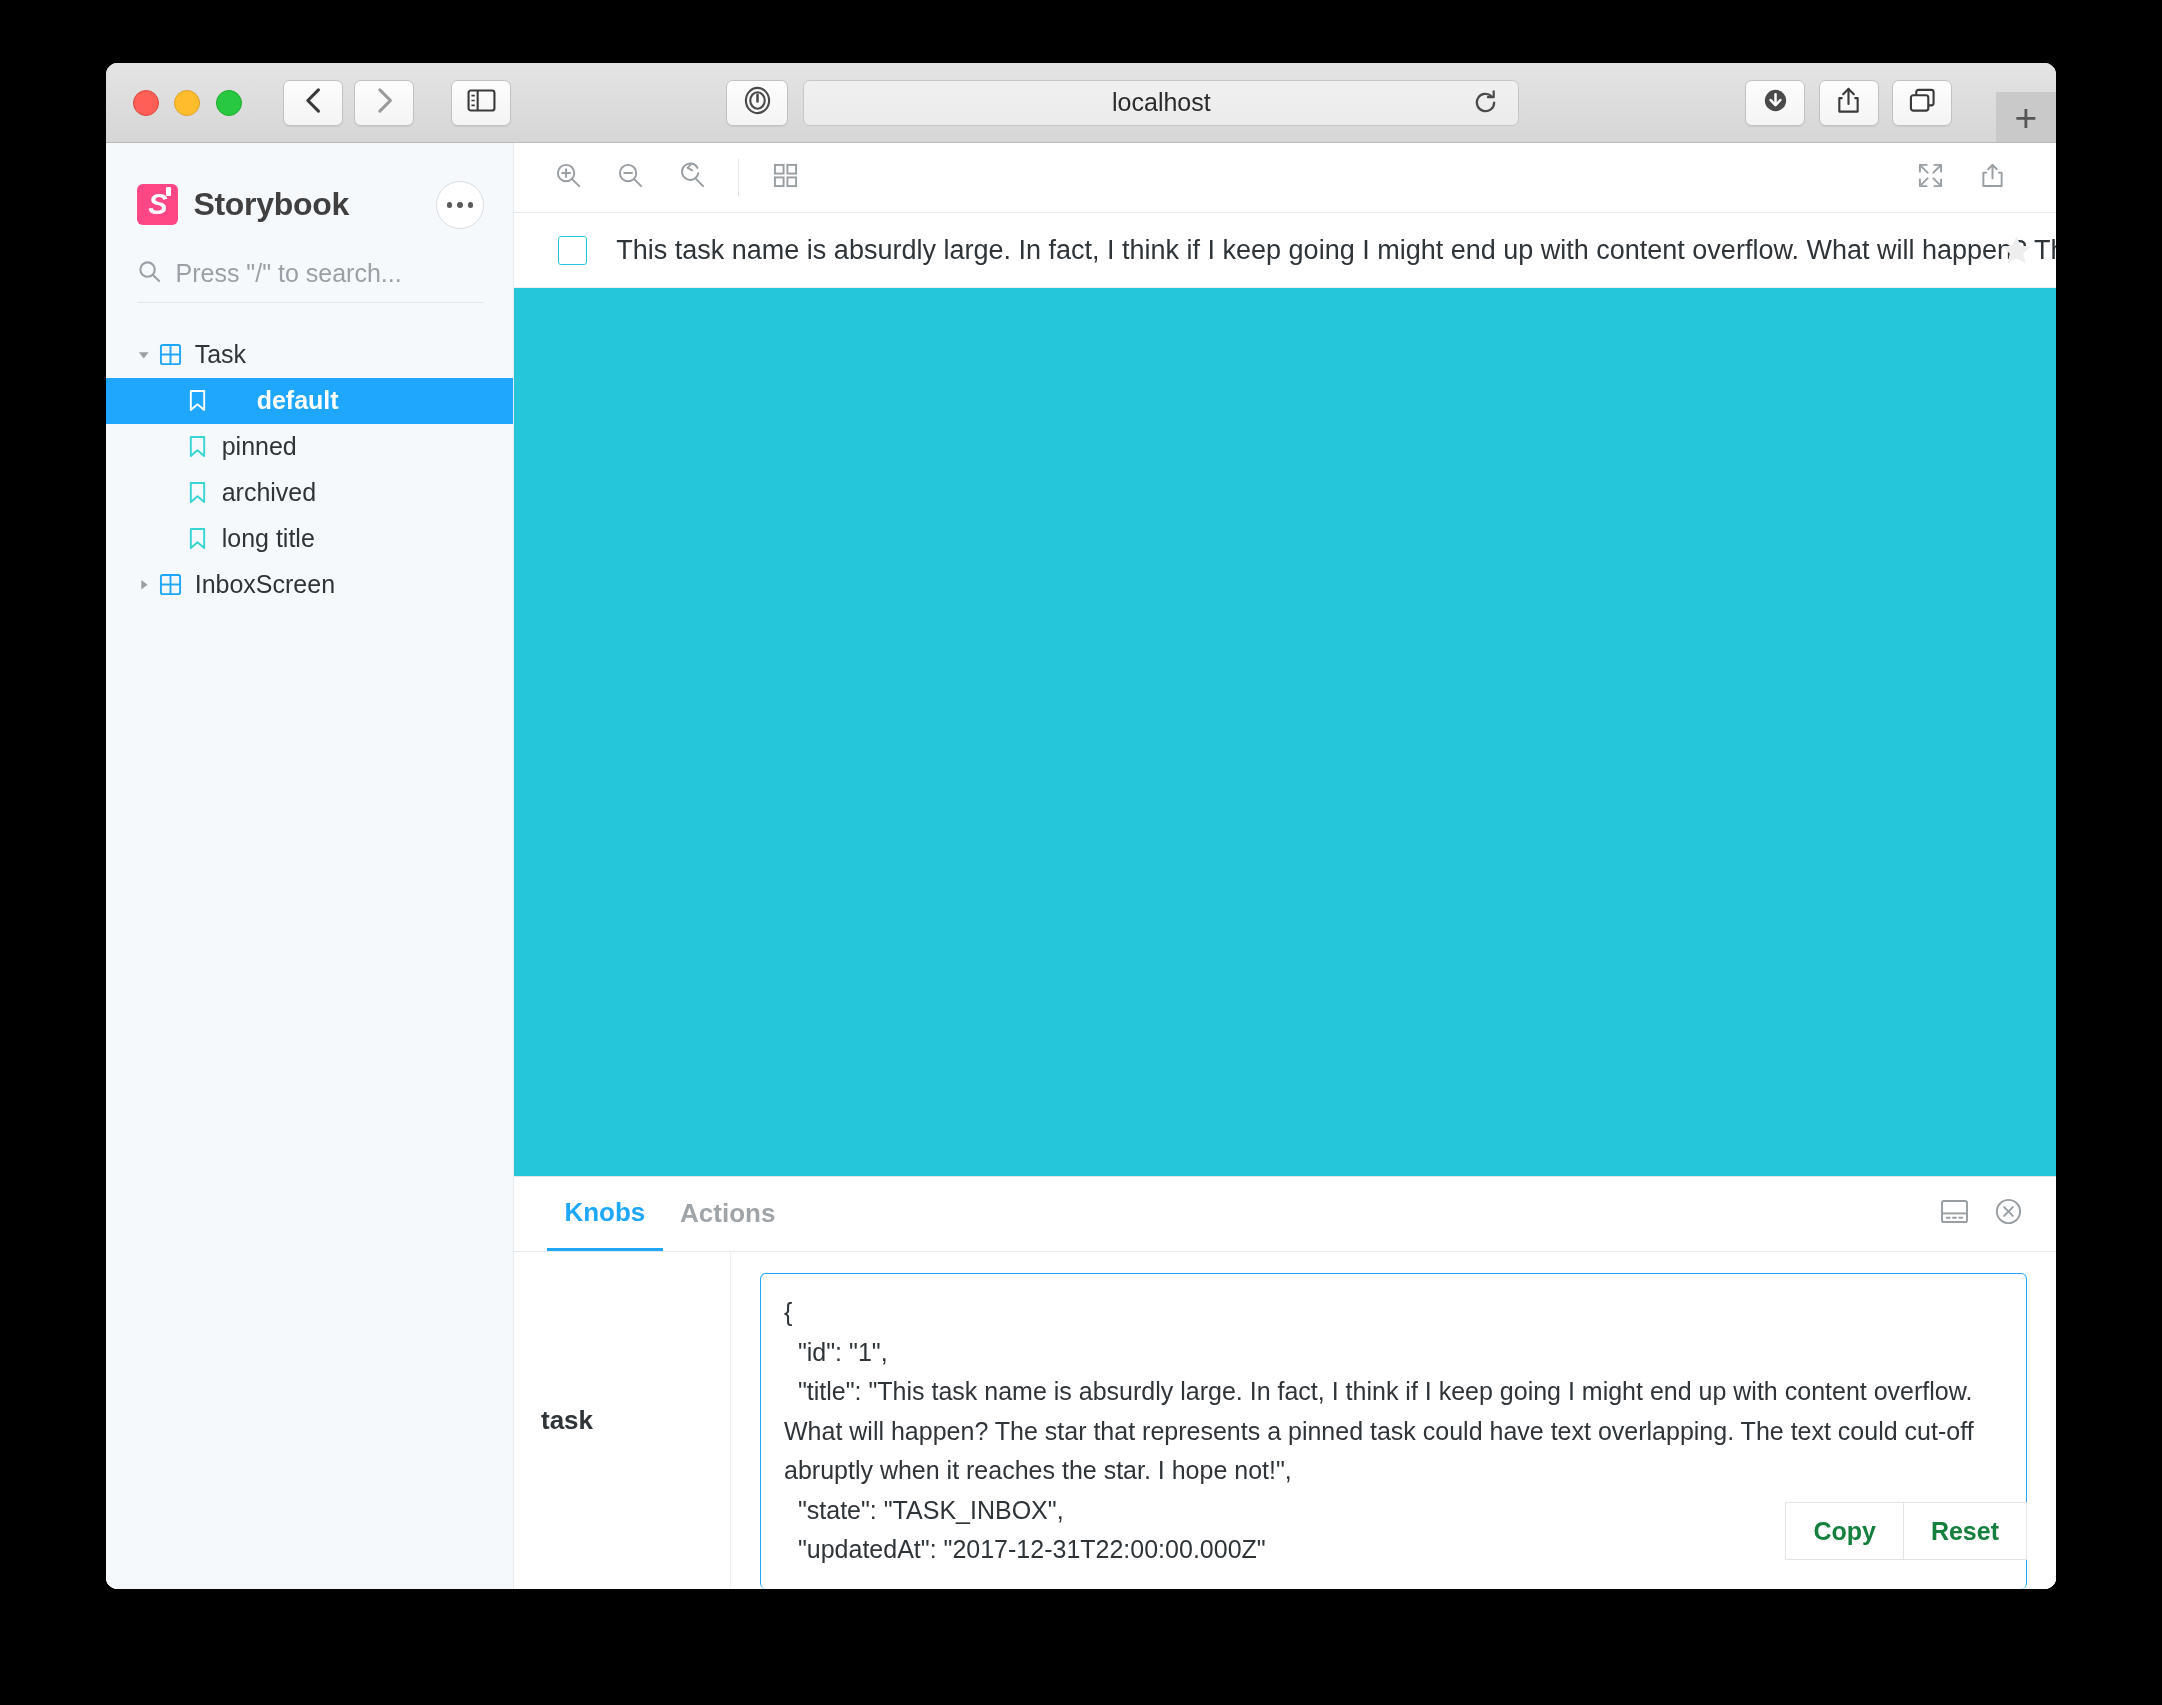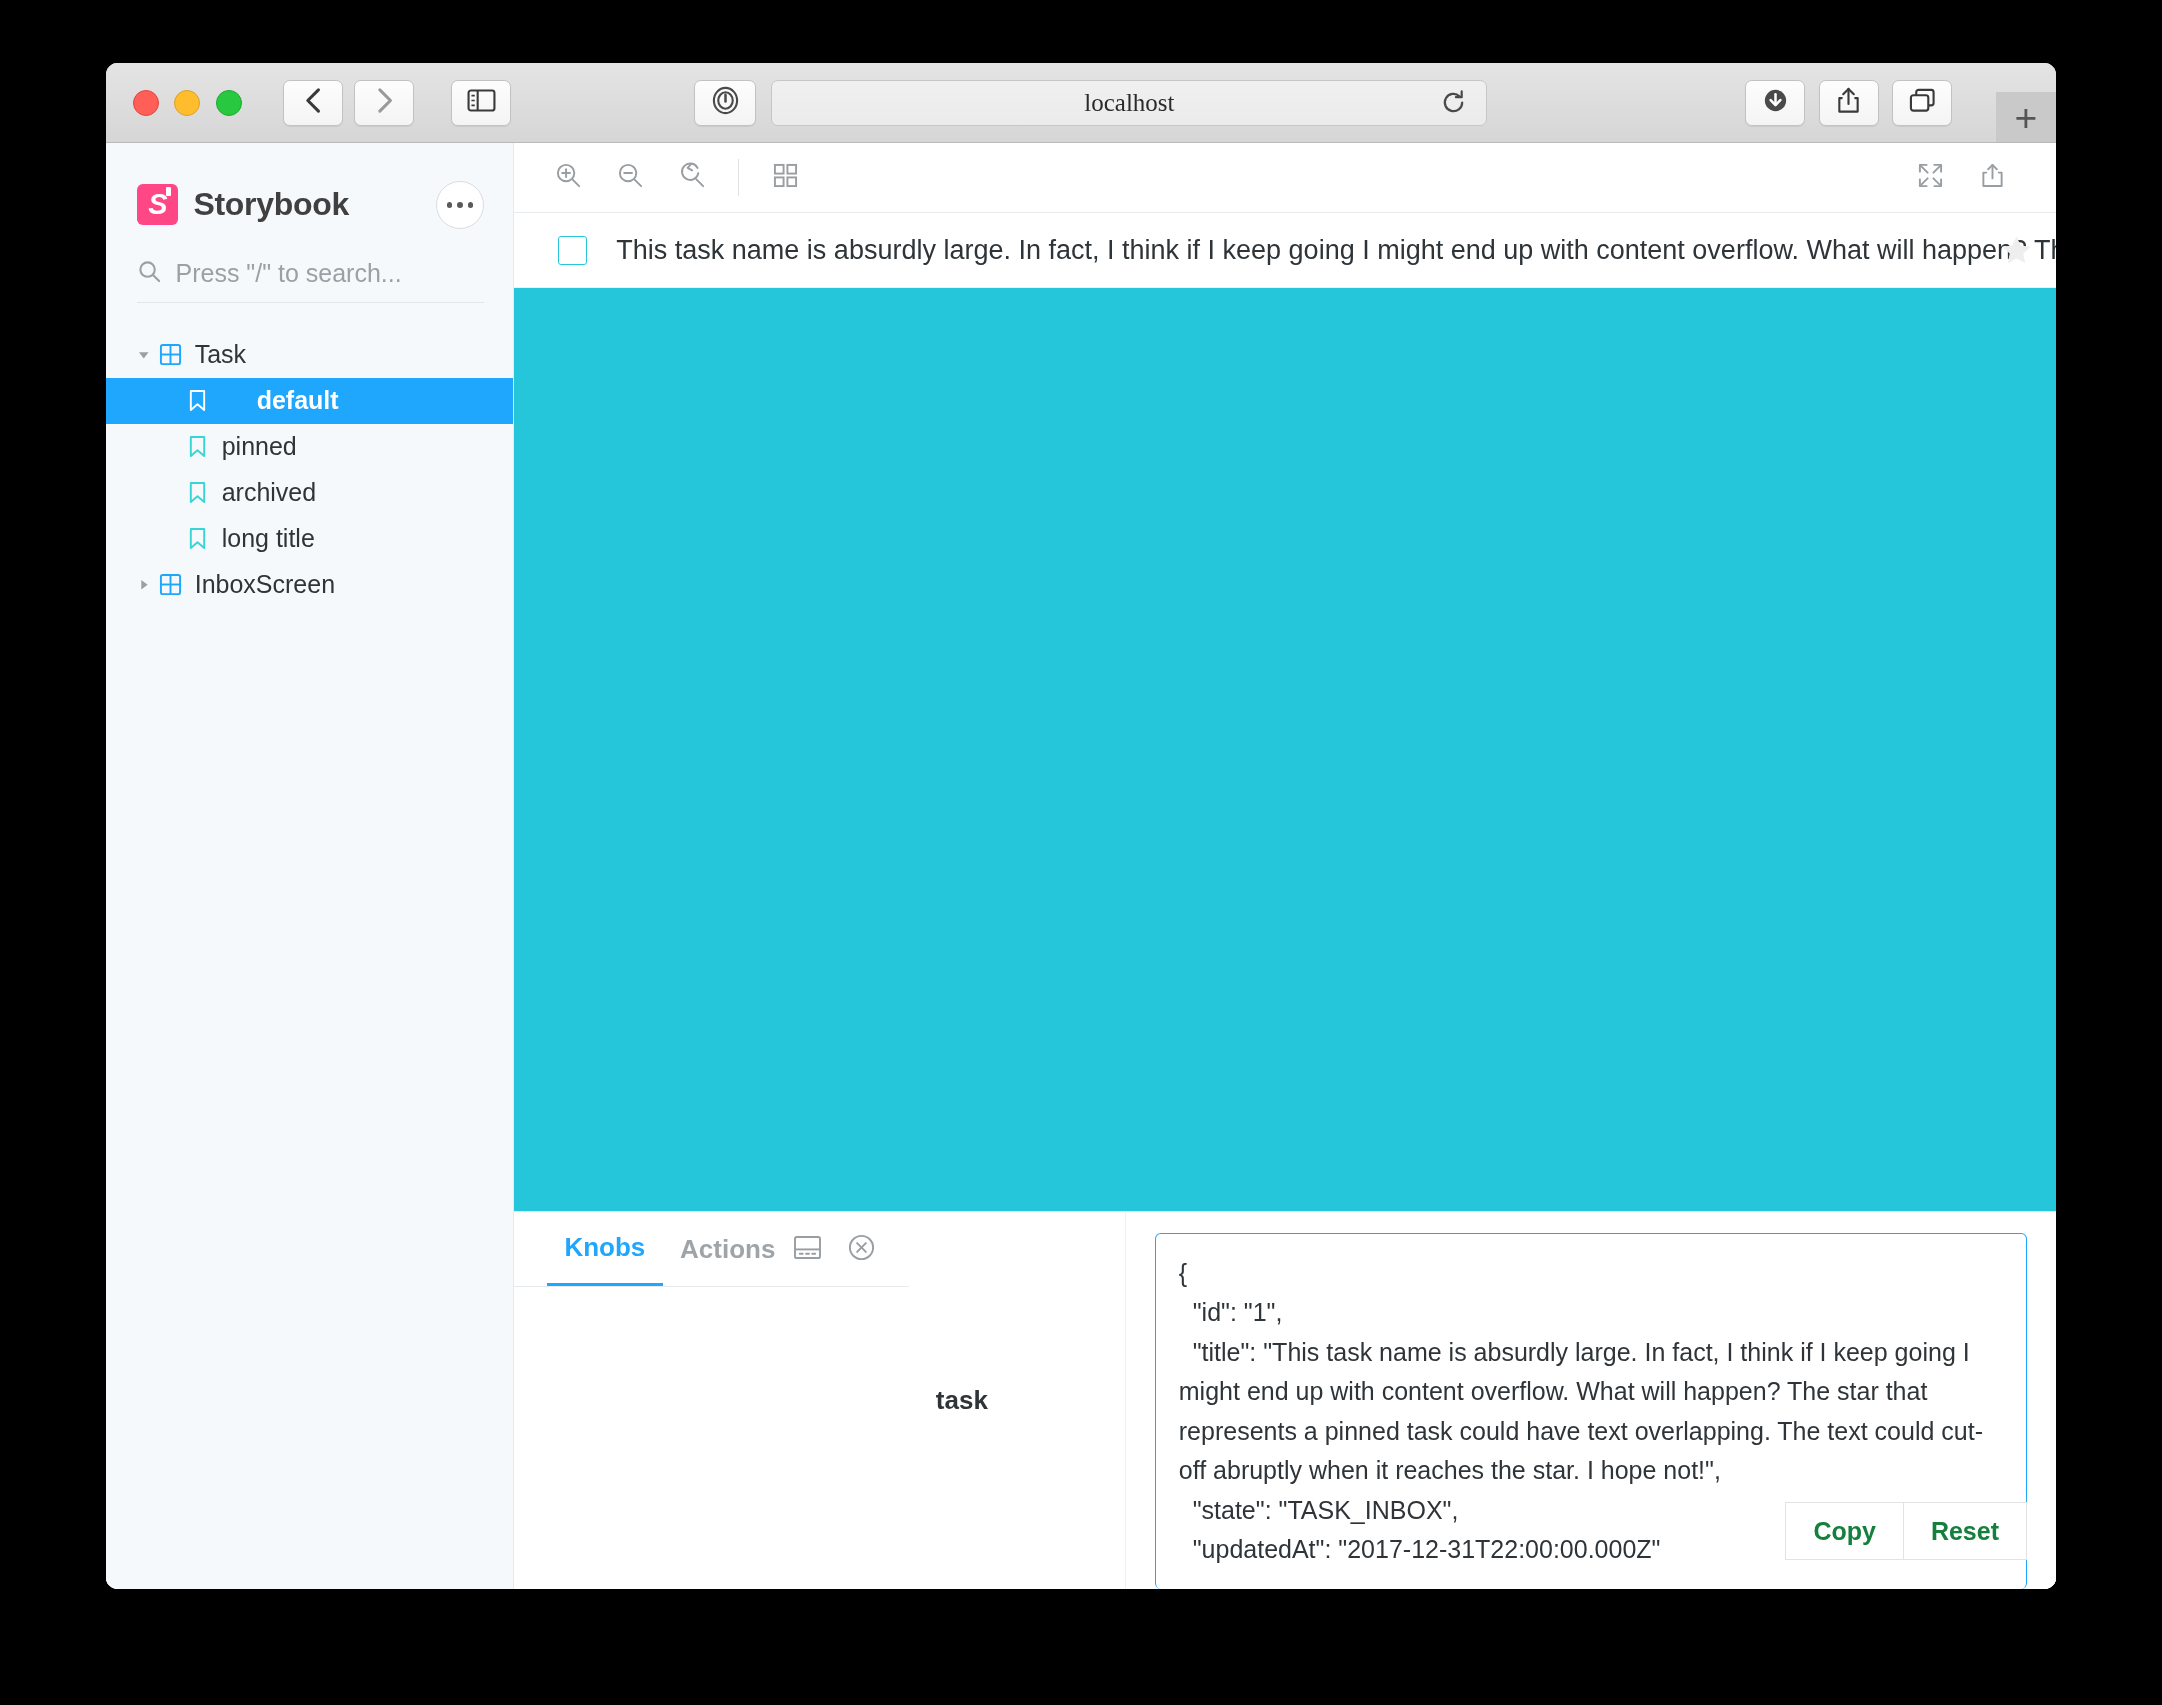--- a/index.html
+++ b/index.html
@@ -58,25 +58,24 @@
     border: 1px solid #c2c2c2;
     border-radius: 6.8px;
     display: flex; align-items: center; justify-content: center;
     box-shadow: 0 1px 1px rgba(0,0,0,0.07);
   }
   .navgroup { display: flex; gap: 11.6px; margin-left: 41px; }
   .sidebar-toggle { margin-left: 37px; }
 
   .url-wrap {
     position: absolute;
-    left: 588px;
+    left: 620px;
     display: flex;
     align-items: center;
     gap: 15.4px;
-    font-family: Liberation Serif, serif;
   }
   .pwbtn { width: 60px; height: 44px; }
   .urlbar {
     width: 714px; height: 44px;
     background: linear-gradient(to bottom,#f0f0f0,#ebebeb);
     border: 1px solid #c6c6c6;
     border-radius: 6.8px;
     display: flex; align-items: center; justify-content: center;
     position: relative;
   }
@@ -295,21 +294,21 @@
     background: #26c6da;
     min-height: 0;
   }
 
   
   .panel {
     background: #ffffff;
     border-top: 1px solid #e3e7ea;
     flex: 0 0 350px;
     display: flex;
-    flex-direction: row;
+    flex-direction: column;
   }
   .panel-tabs {
     height: 75px;
     display: flex;
     align-items: center;
     border-bottom: 1px solid #e8ebed;
     padding-left: 33px;
     box-sizing: border-box;
     position: relative;
     flex: 0 0 75px;

